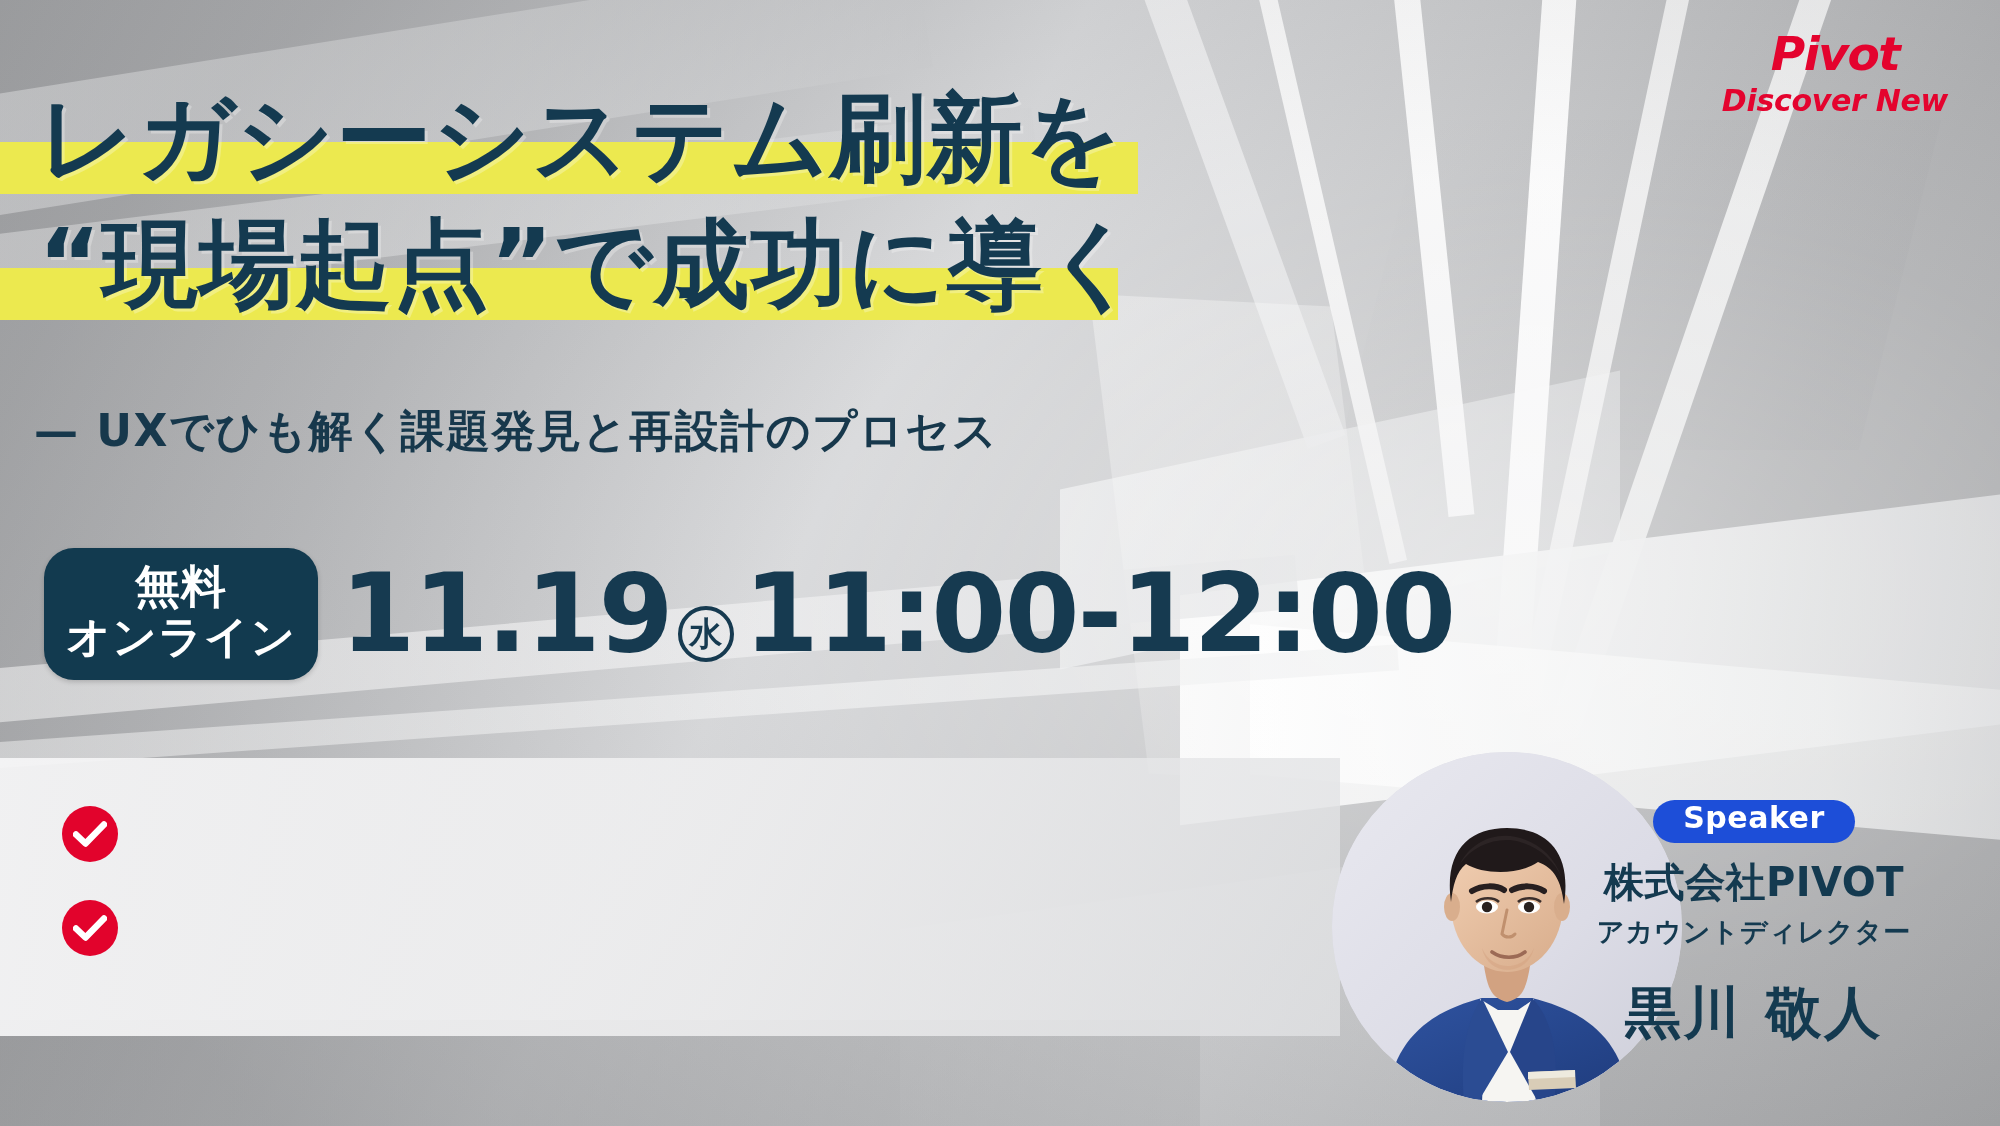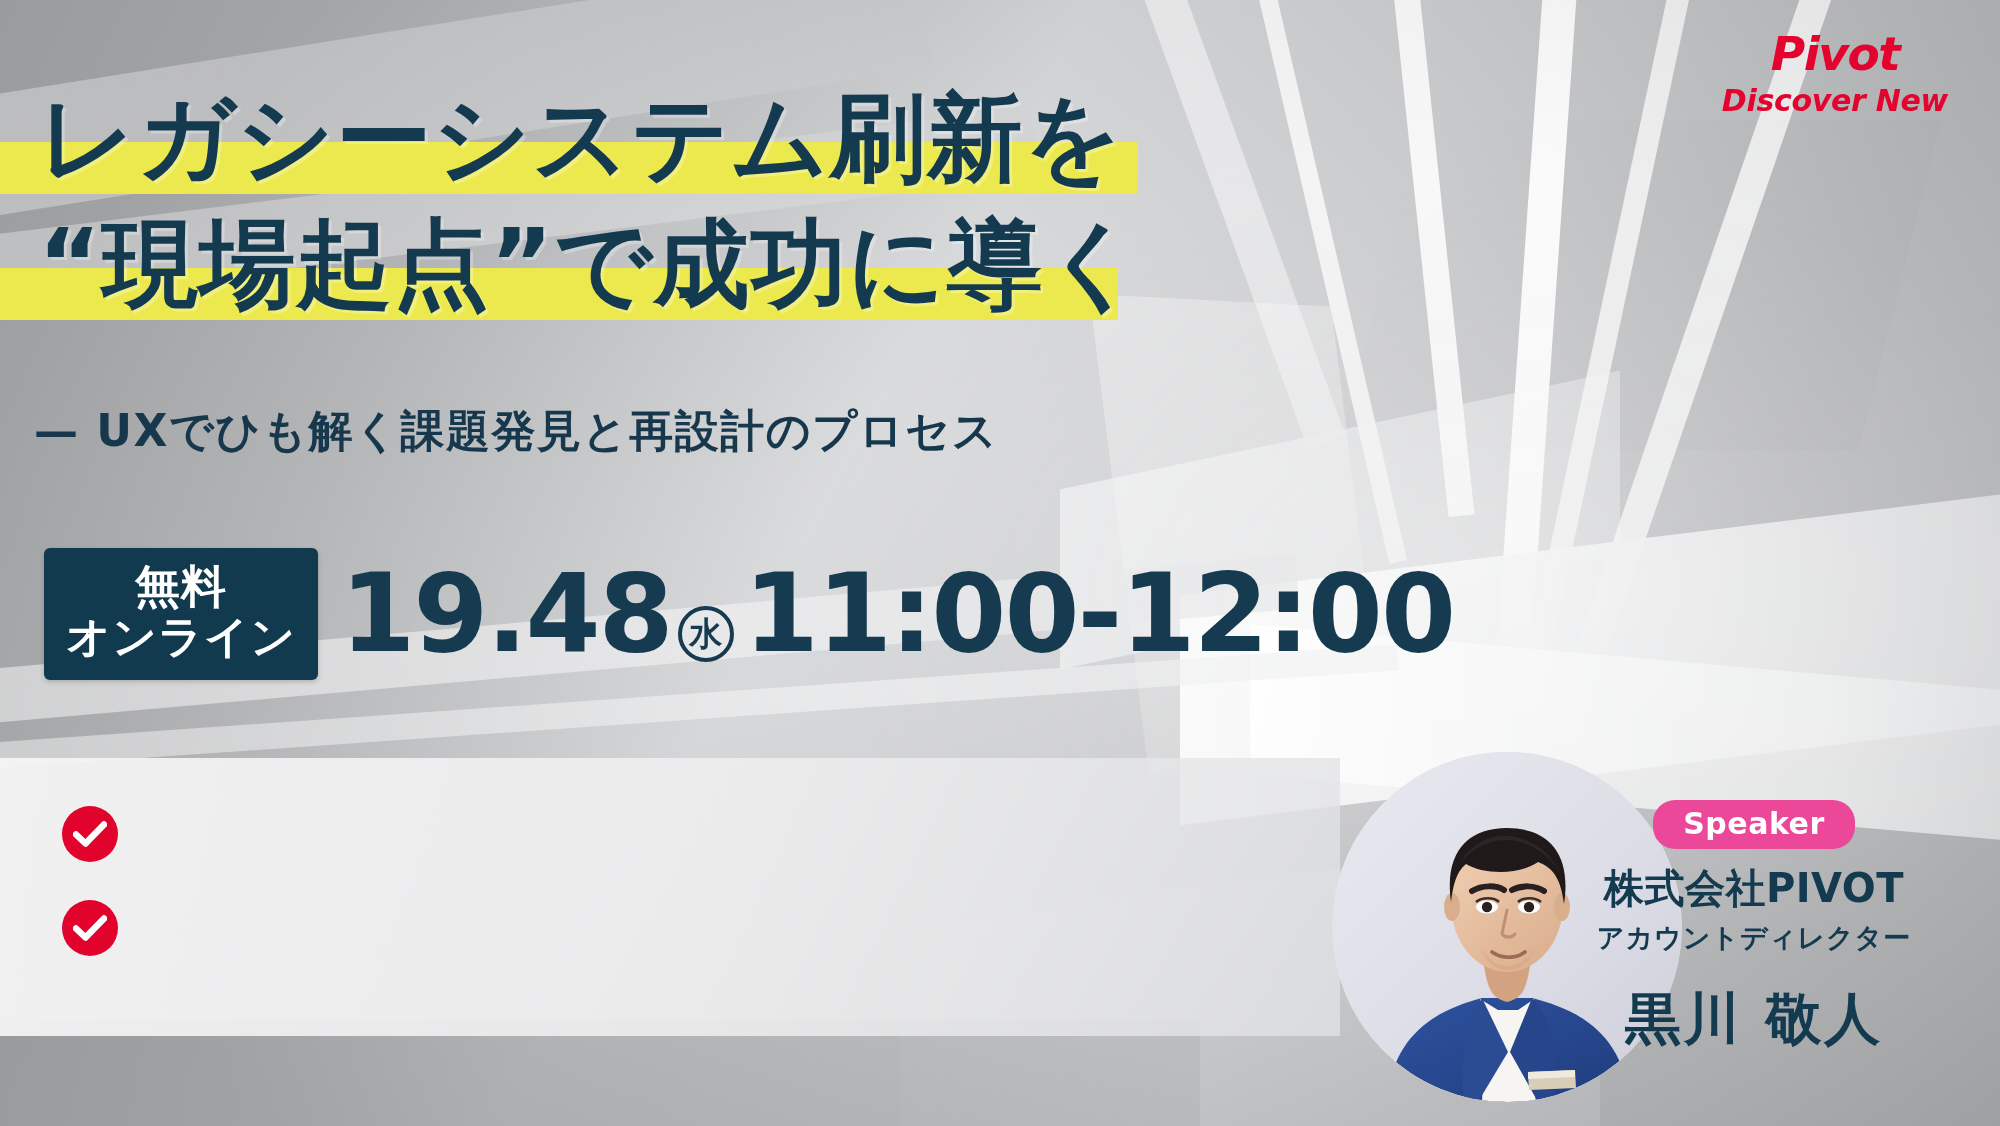--- a/index.html
+++ b/index.html
@@ -197,21 +197,21 @@
     position: absolute;
     left: 44px;
     top: 548px;
     display: flex;
     align-items: center;
     gap: 22px;
   }
   .free-badge {
     background: #123a4f;
     color: #ffffff;
-    border-radius: 6px;
+    border-radius: 30px;
     padding: 14px 22px 18px 22px;
     text-align: center;
     line-height: 1.12;
     min-width: 262px;
     box-shadow: 0 2px 5px rgba(0,0,0,0.18);
   }
   .free-badge span {
     display: block;
     font-size: 45px;
     font-weight: 700;
@@ -310,24 +310,24 @@
     position: absolute;
     right: 36px;
     top: 800px;
     width: 420px;
     text-align: center;
     color: #143a50;
     font-family: "DejaVu Sans", "Liberation Sans", sans-serif;
   }
   .speaker-badge {
     display: inline-block;
-    background: #ec4899;
+    background: #1d4ed8;
     color: #ffffff;
     border-radius: 22px;
-    padding: 6px 30px 8px 30px;
+    padding: 0 30px 8px 30px;
     font-size: 30px;
     font-weight: 700;
     letter-spacing: 0.5px;
   }
   .speaker-company {
     margin-top: 12px;
     font-size: 40px;
     font-weight: 700;
     letter-spacing: 0.5px;
     white-space: nowrap;
@@ -389,21 +389,21 @@
   </div>
 
   <div class="subtitle">— UXでひも解く課題発見と再設計のプロセス</div>
 
   <div class="date-row">
     <div class="free-badge">
       <span class="l1">無料</span>
       <span class="l2">オンライン</span>
     </div>
     <div class="date-text">
-      <span class="date-main">19.48</span>
+      <span class="date-main">11.19</span>
       <span class="dow-circle">水</span>
       <span class="time-main">11:00-12:00</span>
     </div>
   </div>
 
   <div class="bullet-panel"></div>
   <div class="bullets">
     <div class="bullet">
       <span class="check-icon">
         <svg width="34" height="26" viewBox="0 0 34 26" aria-hidden="true">

